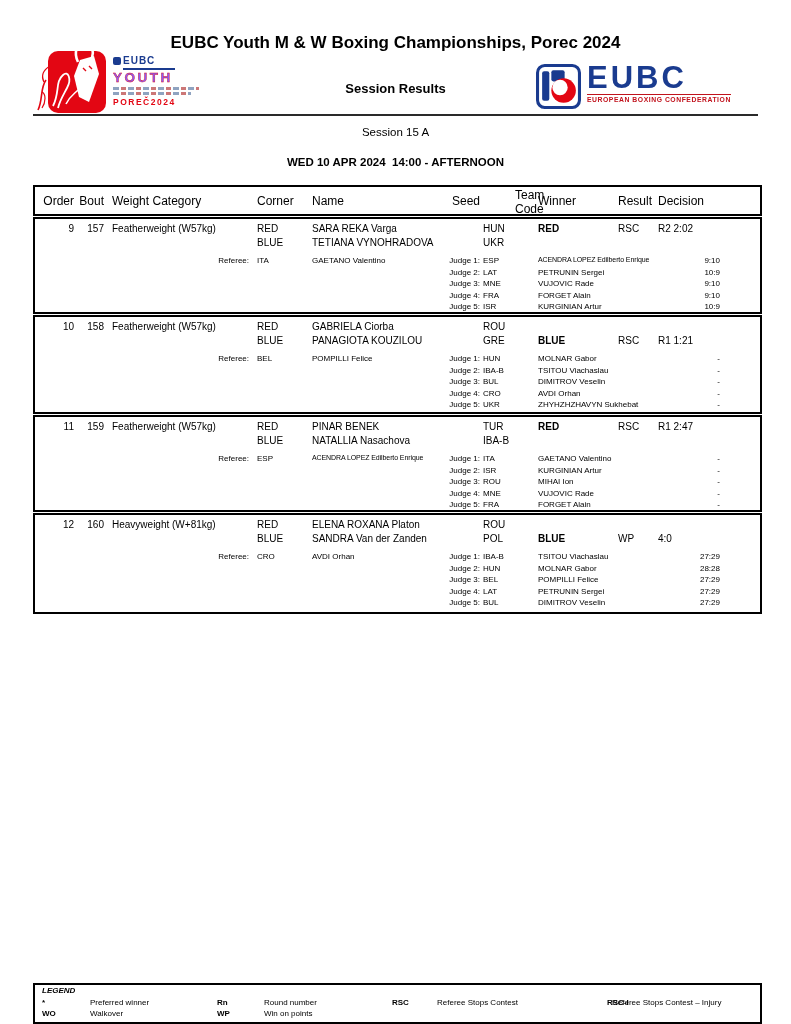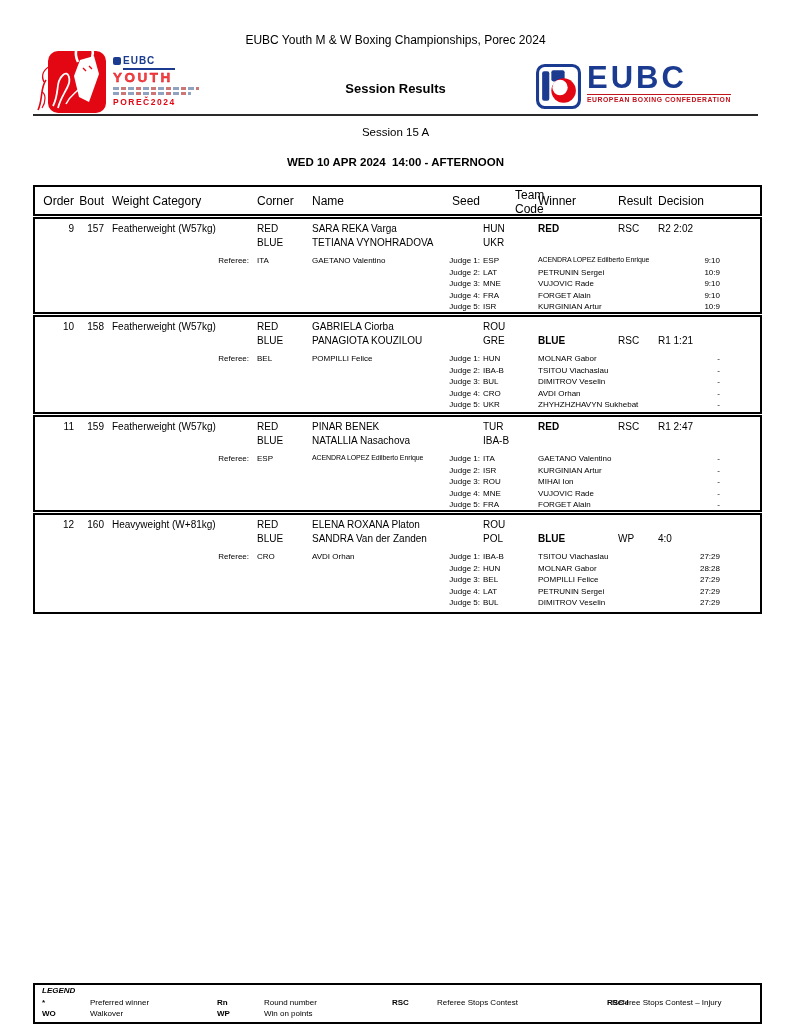--- a/index.html
+++ b/index.html
@@ -6,34 +6,34 @@
   .page{
     position:relative;width:791px;height:1024px;background:#ffffff;
     font-family:"Liberation Sans", sans-serif;color:#000;margin:0 auto;
     overflow:hidden;
   }
   .abs{position:absolute;}
   .bold{font-weight:bold;}
   .center{left:33px;width:725px;text-align:center;}
 
   
-  .page-title{top:33px;font-size:12px;font-weight:normal;}
+  .page-title{top:33px;font-size:17px;font-weight:bold;}
   .page-subtitle{top:81px;font-size:13px;font-weight:bold;}
   .header-rule{top:114px;left:33px;width:725px;height:2px;background:#2a2a2a;}
   .session-name{top:126px;font-size:11.5px;font-weight:normal;}
   .session-datetime{top:156px;font-size:11.5px;font-weight:bold;white-space:pre;}
 
   
   .tlogo-art{left:36px;top:34px;width:76px;height:82px;}
   .tlogo-text{left:113px;top:56px;width:100px;line-height:1;}
   .tlogo-eubc-row{display:flex;align-items:center;gap:2px;}
   .tlogo-eubc-sq{width:8px;height:8px;background:#1a3b8f;border-radius:2px;display:inline-block;}
   .tlogo-eubc{color:#1a3b8f;font-weight:bold;font-size:10px;letter-spacing:1px;}
   .tlogo-bar{width:52px;height:2.5px;background:#1a3b8f;margin:1.5px 0 1px 10px;}
-  .tlogo-youth{color:#ef4444;font-weight:bold;font-size:13.5px;letter-spacing:2.5px;-webkit-text-stroke:.4px #e30613;}
+  .tlogo-youth{color:#8b5cf6;font-weight:bold;font-size:13.5px;letter-spacing:2.5px;-webkit-text-stroke:.4px #e30613;}
   .tlogo-stripe{height:3px;margin-top:2px;background:repeating-linear-gradient(90deg,#8fa3c0 0 6px,#fff 6px 8px,#c77 8px 13px,#fff 13px 15px);}
   .tlogo-stripe2{width:86px;}
   .tlogo-stripe3{width:78px;}
   .tlogo-porec{color:#e30613;font-weight:bold;font-size:8.5px;letter-spacing:1.5px;margin-top:3px;}
 
   
   .eubc-logo{left:536px;top:64px;display:flex;align-items:flex-start;gap:6px;}
   .eubc-logo-name{color:#1a3b8f;font-weight:bold;font-size:31px;line-height:.9;letter-spacing:3px;}
   .eubc-logo-tag{color:#c1121c;font-weight:bold;font-size:6.8px;letter-spacing:.55px;margin-top:2px;border-top:1px solid #c1121c;padding-top:1px;}
 

